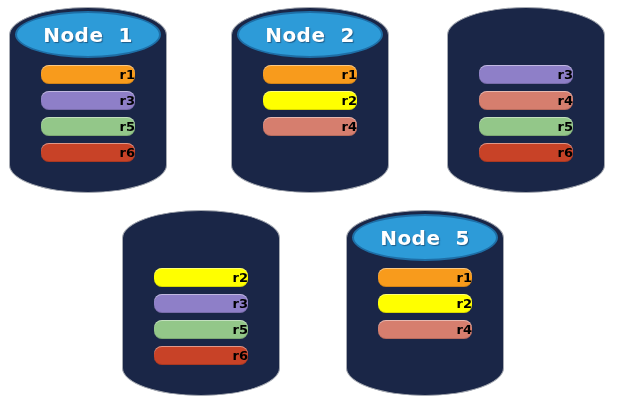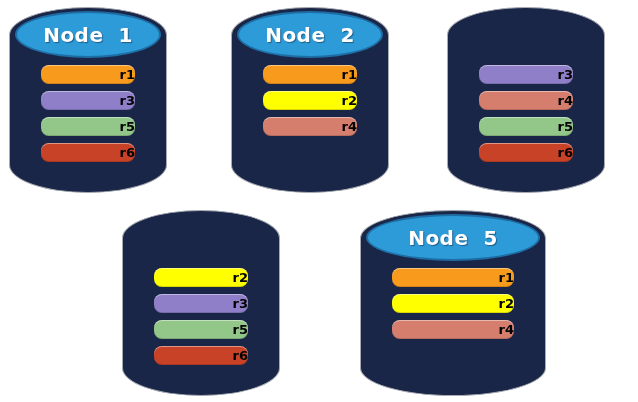--- a/index.html
+++ b/index.html
@@ -17,21 +17,21 @@
   }
   .cylinder {
     position: absolute;
     width: 158px;
     height: 186px;
   }
   .pos-1 { left: 9px;   top: 7px; }
   .pos-2 { left: 231px; top: 7px; }
   .pos-3 { left: 447px; top: 7px; }
   .pos-4 { left: 122px; top: 210px; }
-  .pos-5 { left: 360px; top: 210px; padding-left: 28px; }
+  .pos-5 { left: 346px; top: 210px; }
 
   .cylinder > div { box-sizing: border-box; }
 
   .cap-top {
     position: absolute;
     left: 0; right: 0; top: 0;
     height: 56px;
     background: var(--navy);
     border: 1px solid var(--outline);
     border-radius: 50%;

